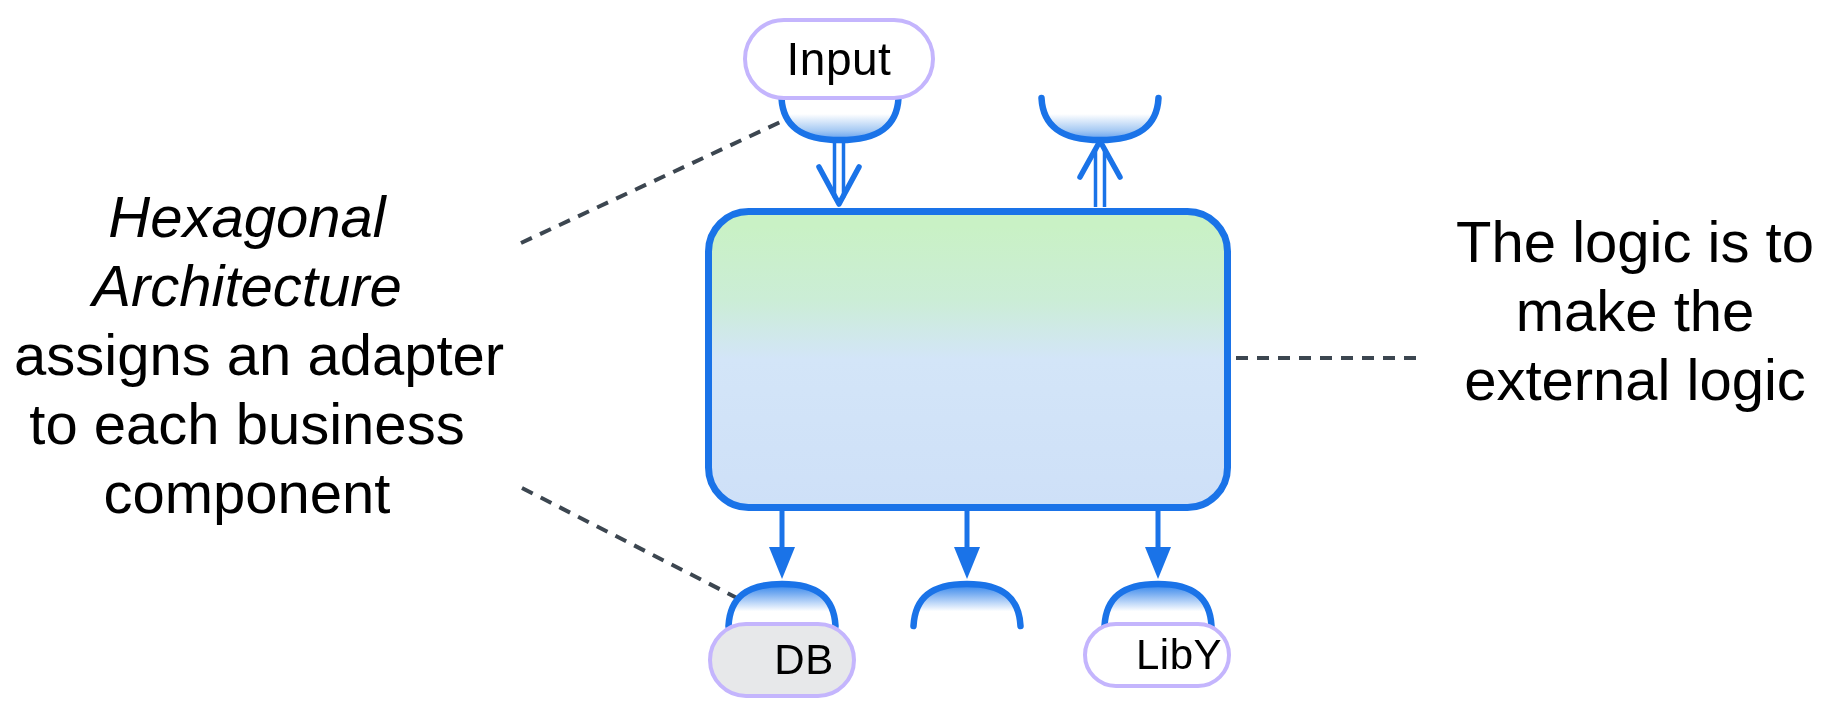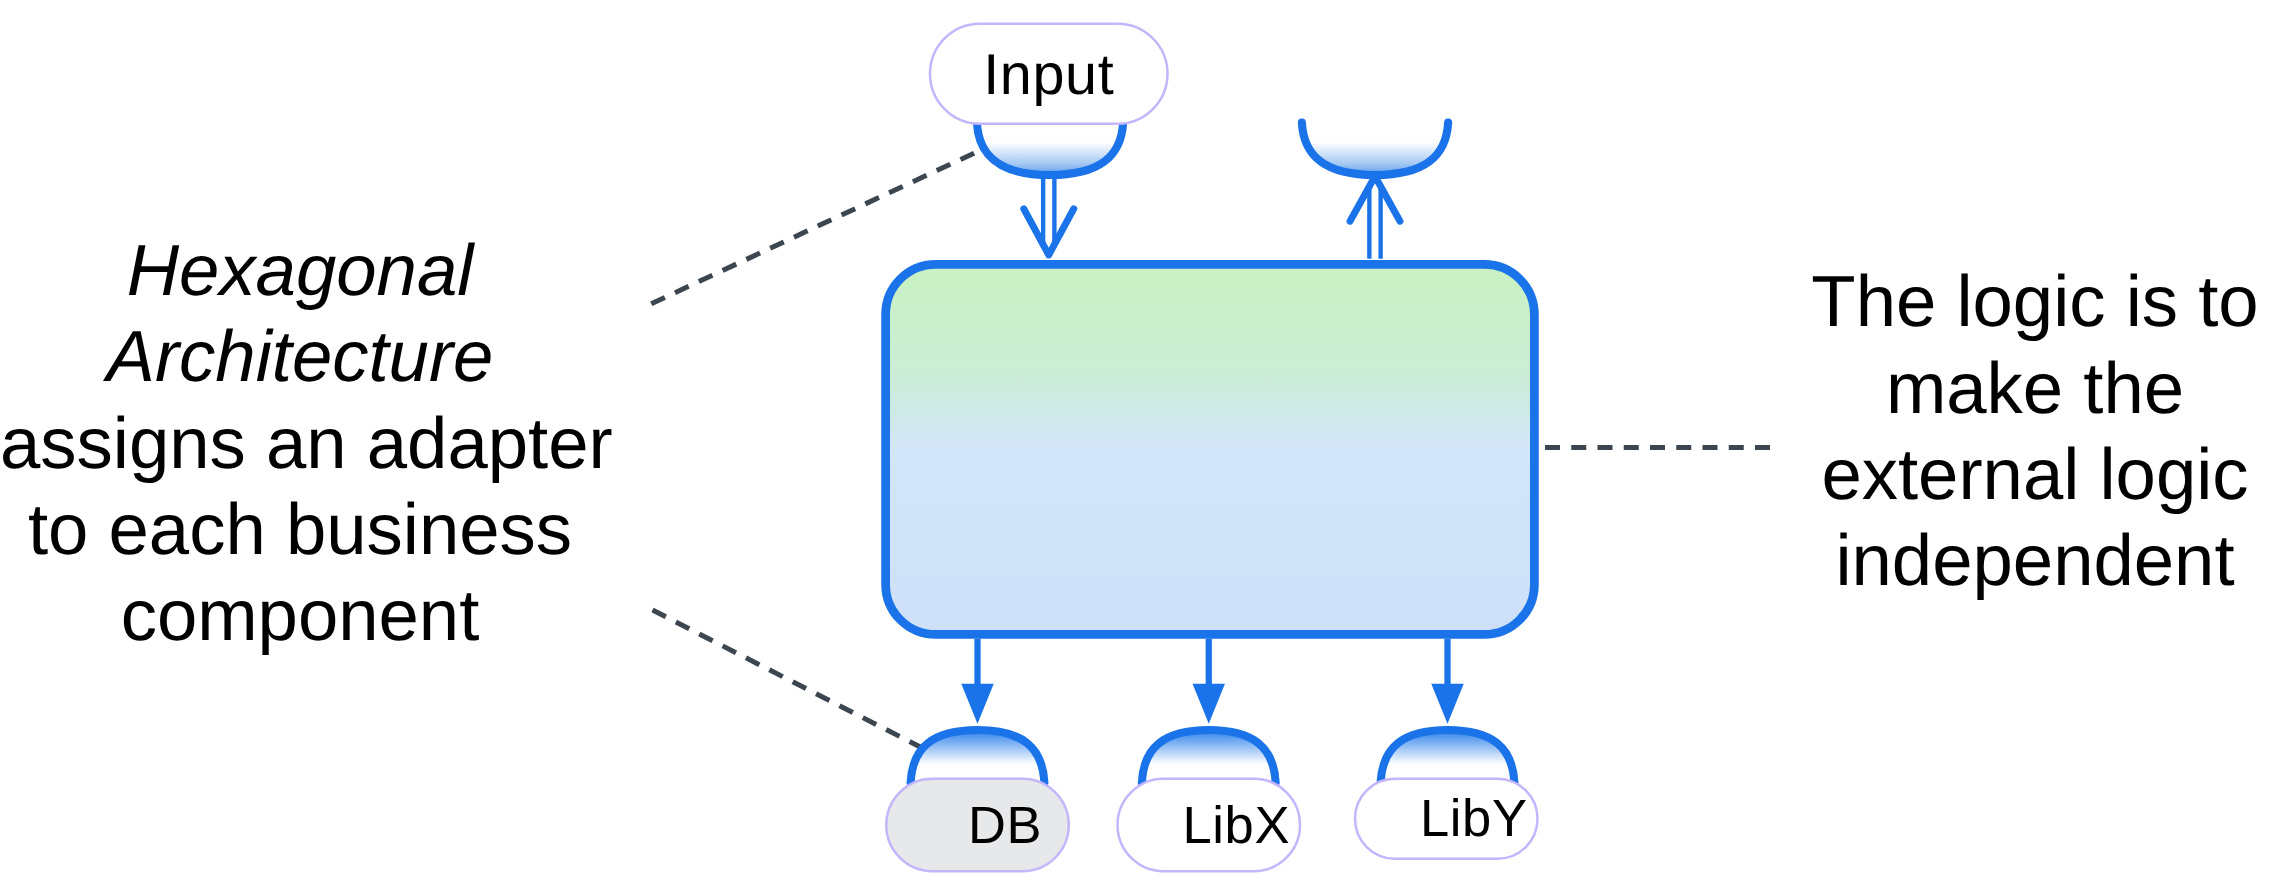--- a/index.html
+++ b/index.html
@@ -3,31 +3,31 @@
 <meta charset="utf-8">
 <style>
   html,body{margin:0;padding:0;background:#ffffff;}
   .stage{
     position:relative;width:1824px;height:713px;background:#ffffff;overflow:hidden;
     font-family:"Liberation Sans","DejaVu Sans",sans-serif;color:#000;
   }
   .layer{position:absolute;left:0;top:0;}
   .pill{
     position:absolute;display:flex;align-items:center;justify-content:center;
-    background:#ffffff;border:2px solid #c4b5fd;border-radius:999px;
+    background:#ffffff;border:4px solid #c4b5fd;border-radius:999px;
     box-sizing:border-box;z-index:3;
   }
   .pill span{font-size:46px;line-height:1;letter-spacing:.5px;}
   .pill.small span{font-size:42px;margin-left:44px;}
   .pill.gray{background:#E7E8EA;}
   .note{
     position:absolute;text-align:center;font-size:58px;line-height:69px;
     white-space:nowrap;z-index:2;
   }
-  .note .ln{display:block;}
+  .note .ln{display:block;padding-left:14px;}
   .note .italic{font-style:italic;}
 </style>
 </head>
 <body>
 
 <div class="stage">
 
   <svg class="layer" width="1824" height="713" viewBox="0 0 1824 713">
     <defs>
       <linearGradient id="bodyGrad" x1="0" y1="0" x2="0" y2="1">
@@ -88,35 +88,31 @@
       <polygon points="1145,547 1171,547 1158,579" fill="#1A73E8"></polygon>
     </g>
   </svg>
 
   <div class="pill" style="left:743px;top:18px;width:192px;height:82px">
     <span>Input</span>
   </div>
   <div class="pill small gray" style="left:708px;top:622px;width:148px;height:76px">
     <span>DB</span>
   </div>
-  <div class="pill small" style="left:893px;top:622px;width:148px;height:76px">
-    <span>LibX</span>
-  </div>
   <div class="pill small" style="left:1083px;top:622px;width:148px;height:66px">
     <span>LibY</span>
   </div>
 
   <div class="note" style="left:0px;top:182px;width:480px">
     <span class="ln italic">Hexagonal</span>
     <span class="ln italic">Architecture</span>
     <span class="ln">assigns an adapter</span>
     <span class="ln">to each business</span>
     <span class="ln">component</span>
   </div>
 
   <div class="note" style="left:1432px;top:207px;width:392px">
     <span class="ln">The logic is to</span>
     <span class="ln">make the</span>
     <span class="ln">external logic</span>
-    <span class="ln">independent</span>
   </div>
 
 </div>
 
 </body></html>

